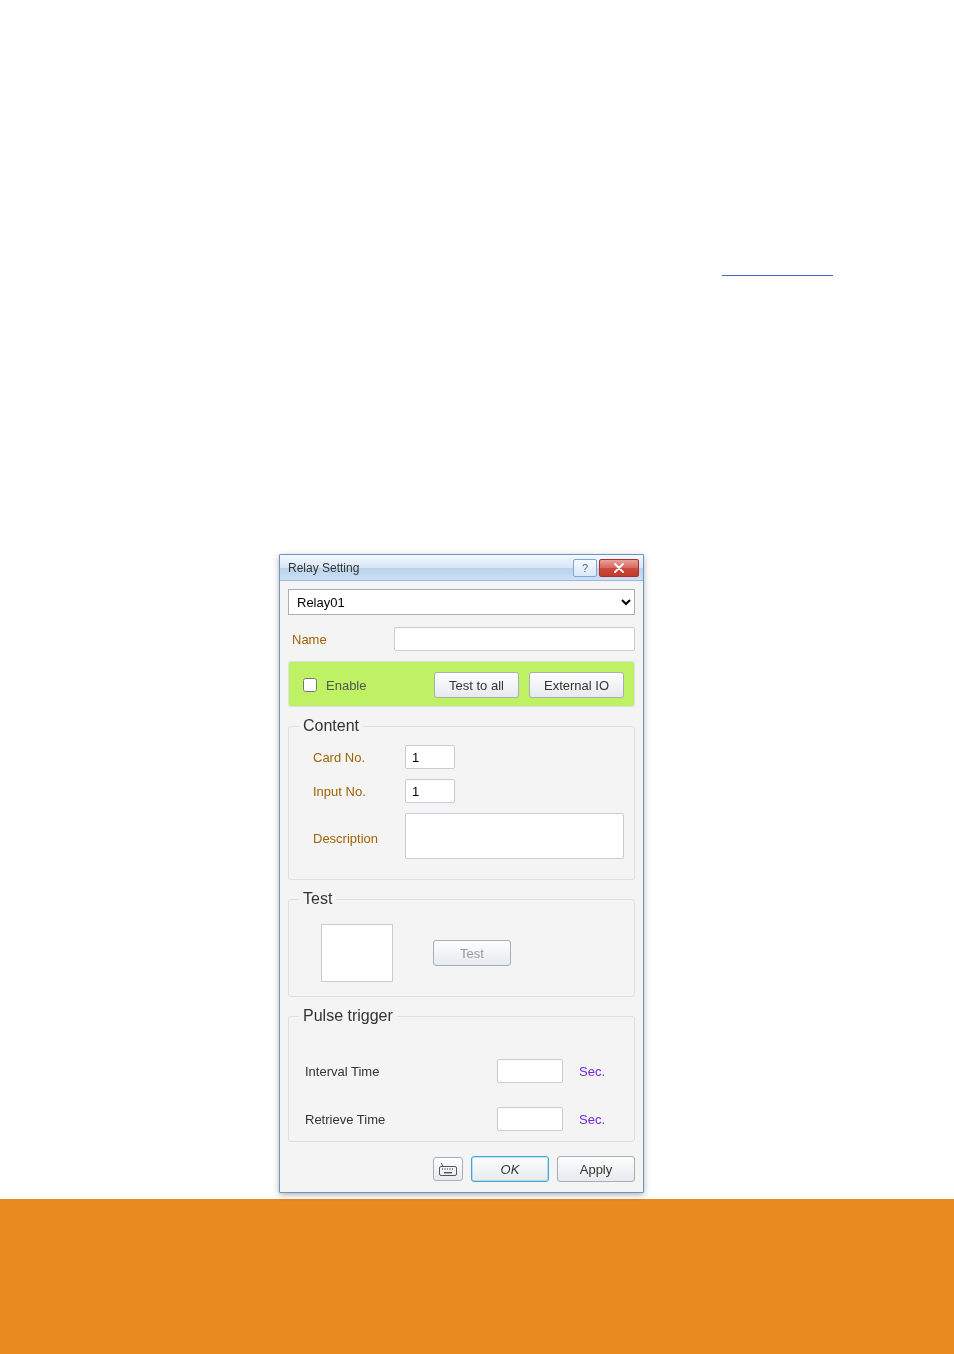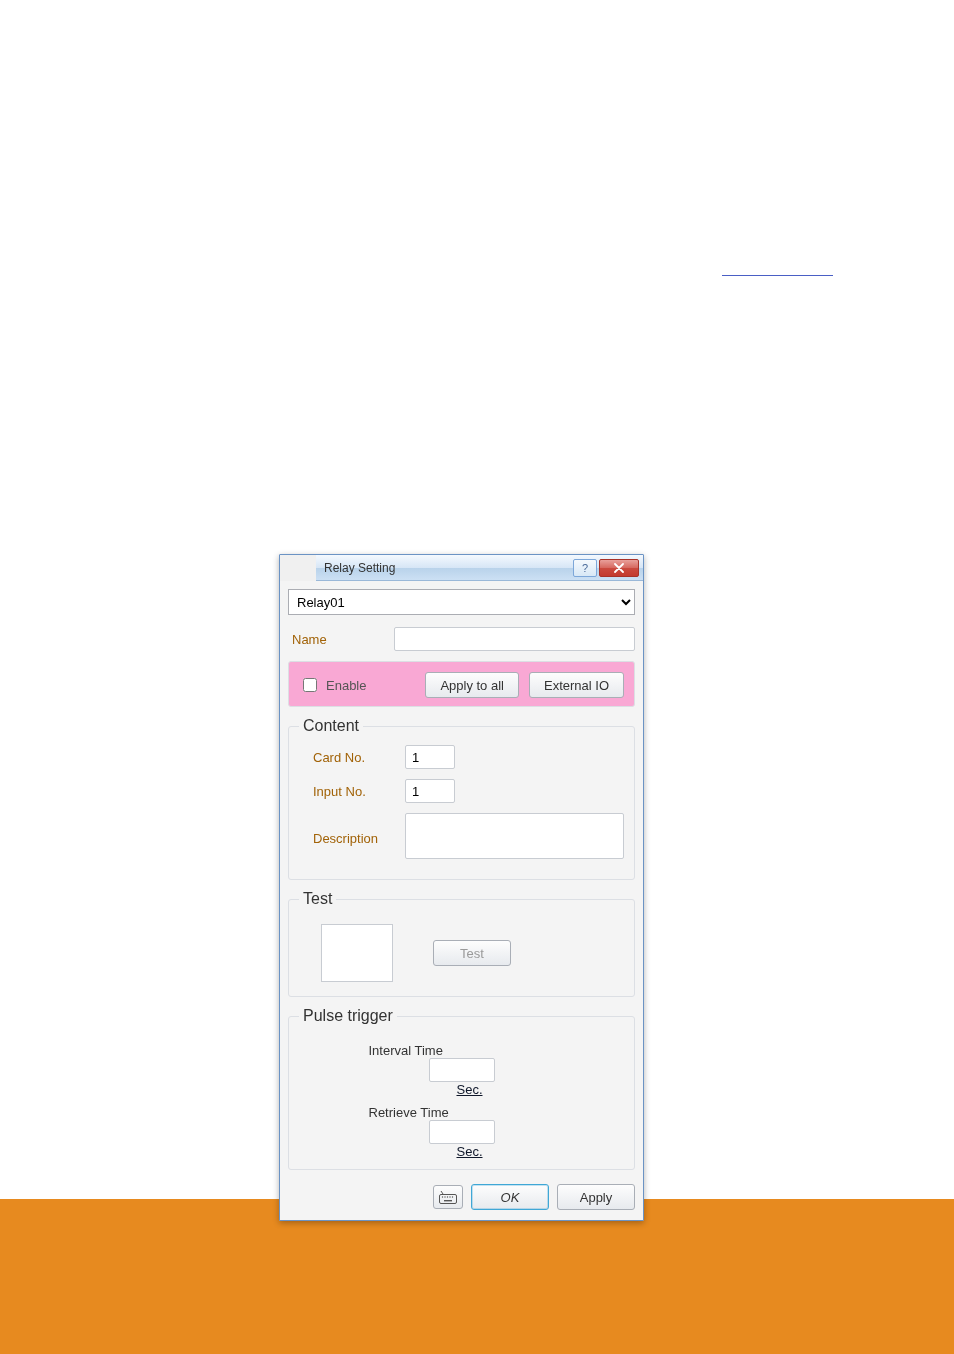--- a/index.html
+++ b/index.html
@@ -40,21 +40,20 @@
     box-shadow: 0 2px 6px rgba(0,0,0,0.3);
   }
   .titlebar {
     height: 26px;
     background: linear-gradient(to bottom, #f4f9fe 0%, #d7e6f6 50%, #b8d2ea 51%, #cce0f4 100%);
     border-bottom: 1px solid #9ab8d8;
     display: flex;
     align-items: center;
     padding: 0 4px 0 8px;
     color: #333;
-    margin-left: 36px;
   }
   .titlebar .title-text {
     flex: 1;
     font-size: 12px;
   }
   .titlebar .help-btn {
     width: 24px;
     height: 18px;
     background: linear-gradient(to bottom, #f5f9fd, #d8e8f6);
     border: 1px solid #7da7d9;
@@ -129,21 +128,21 @@
     resize: none;
     font-family: inherit;
     font-size: 13px;
     padding: 4px 6px;
   }
   .group {
     border: 1px solid #dcdfe4;
     border-radius: 3px;
     padding: 10px 10px 8px 10px;
     margin-bottom: 10px;
-    background: #f9a8d4;
+    background: #bef264;
   }
   fieldset.section {
     border: 1px solid #dcdfe4;
     border-radius: 3px;
     margin: 0 0 10px 0;
     padding: 10px 10px 10px 10px;
     background: #f4f4f4;
   }
   fieldset.section legend {
     padding: 0 4px;
@@ -189,41 +188,39 @@
   }
   .test-preview {
     width: 72px;
     height: 58px;
     border: 1px solid #c8ccd2;
     background: #fff;
   }
   .pulse-row {
     display: flex;
     align-items: center;
-    margin-top: 8px;
-    flex-direction: column;
+    margin-top: 24px;
   }
   .pulse-row .plbl {
     width: 198px;
     padding-left: 6px;
     color: #333;
   }
   .pulse-row input[type="text"] {
     width: 66px;
     height: 24px;
     border: 1px solid #c8ccd2;
     border-radius: 2px;
     background: #fff;
     padding: 2px 6px;
     font-size: 13px;
   }
   .pulse-row .unit {
     margin-left: 16px;
-    color: #0f172a;
-    text-decoration: underline;
+    color: #6d28d9;
   }
   .footer-btns {
     display: flex;
     justify-content: flex-end;
     align-items: center;
     gap: 8px;
     padding-top: 4px;
   }
   .kbd-btn {
     width: 30px;
@@ -274,21 +271,21 @@
       <span class="lbl">Name</span>
       <input type="text" value="" style="">
     </div>
 
     <div class="group">
       <div class="enable-row">
         <label class="chk">
           <input type="checkbox" style="">
           <span>Enable</span>
         </label>
-        <button class="btn">Apply to all</button>
+        <button class="btn">Test to all</button>
         <button class="btn">External IO</button>
       </div>
     </div>
 
     <fieldset class="section">
       <legend>Content</legend>
       <div class="row">
         <span class="lbl" style="padding-left:14px">Card No.</span>
         <input type="text" class="small" value="1" style="">
       </div>

